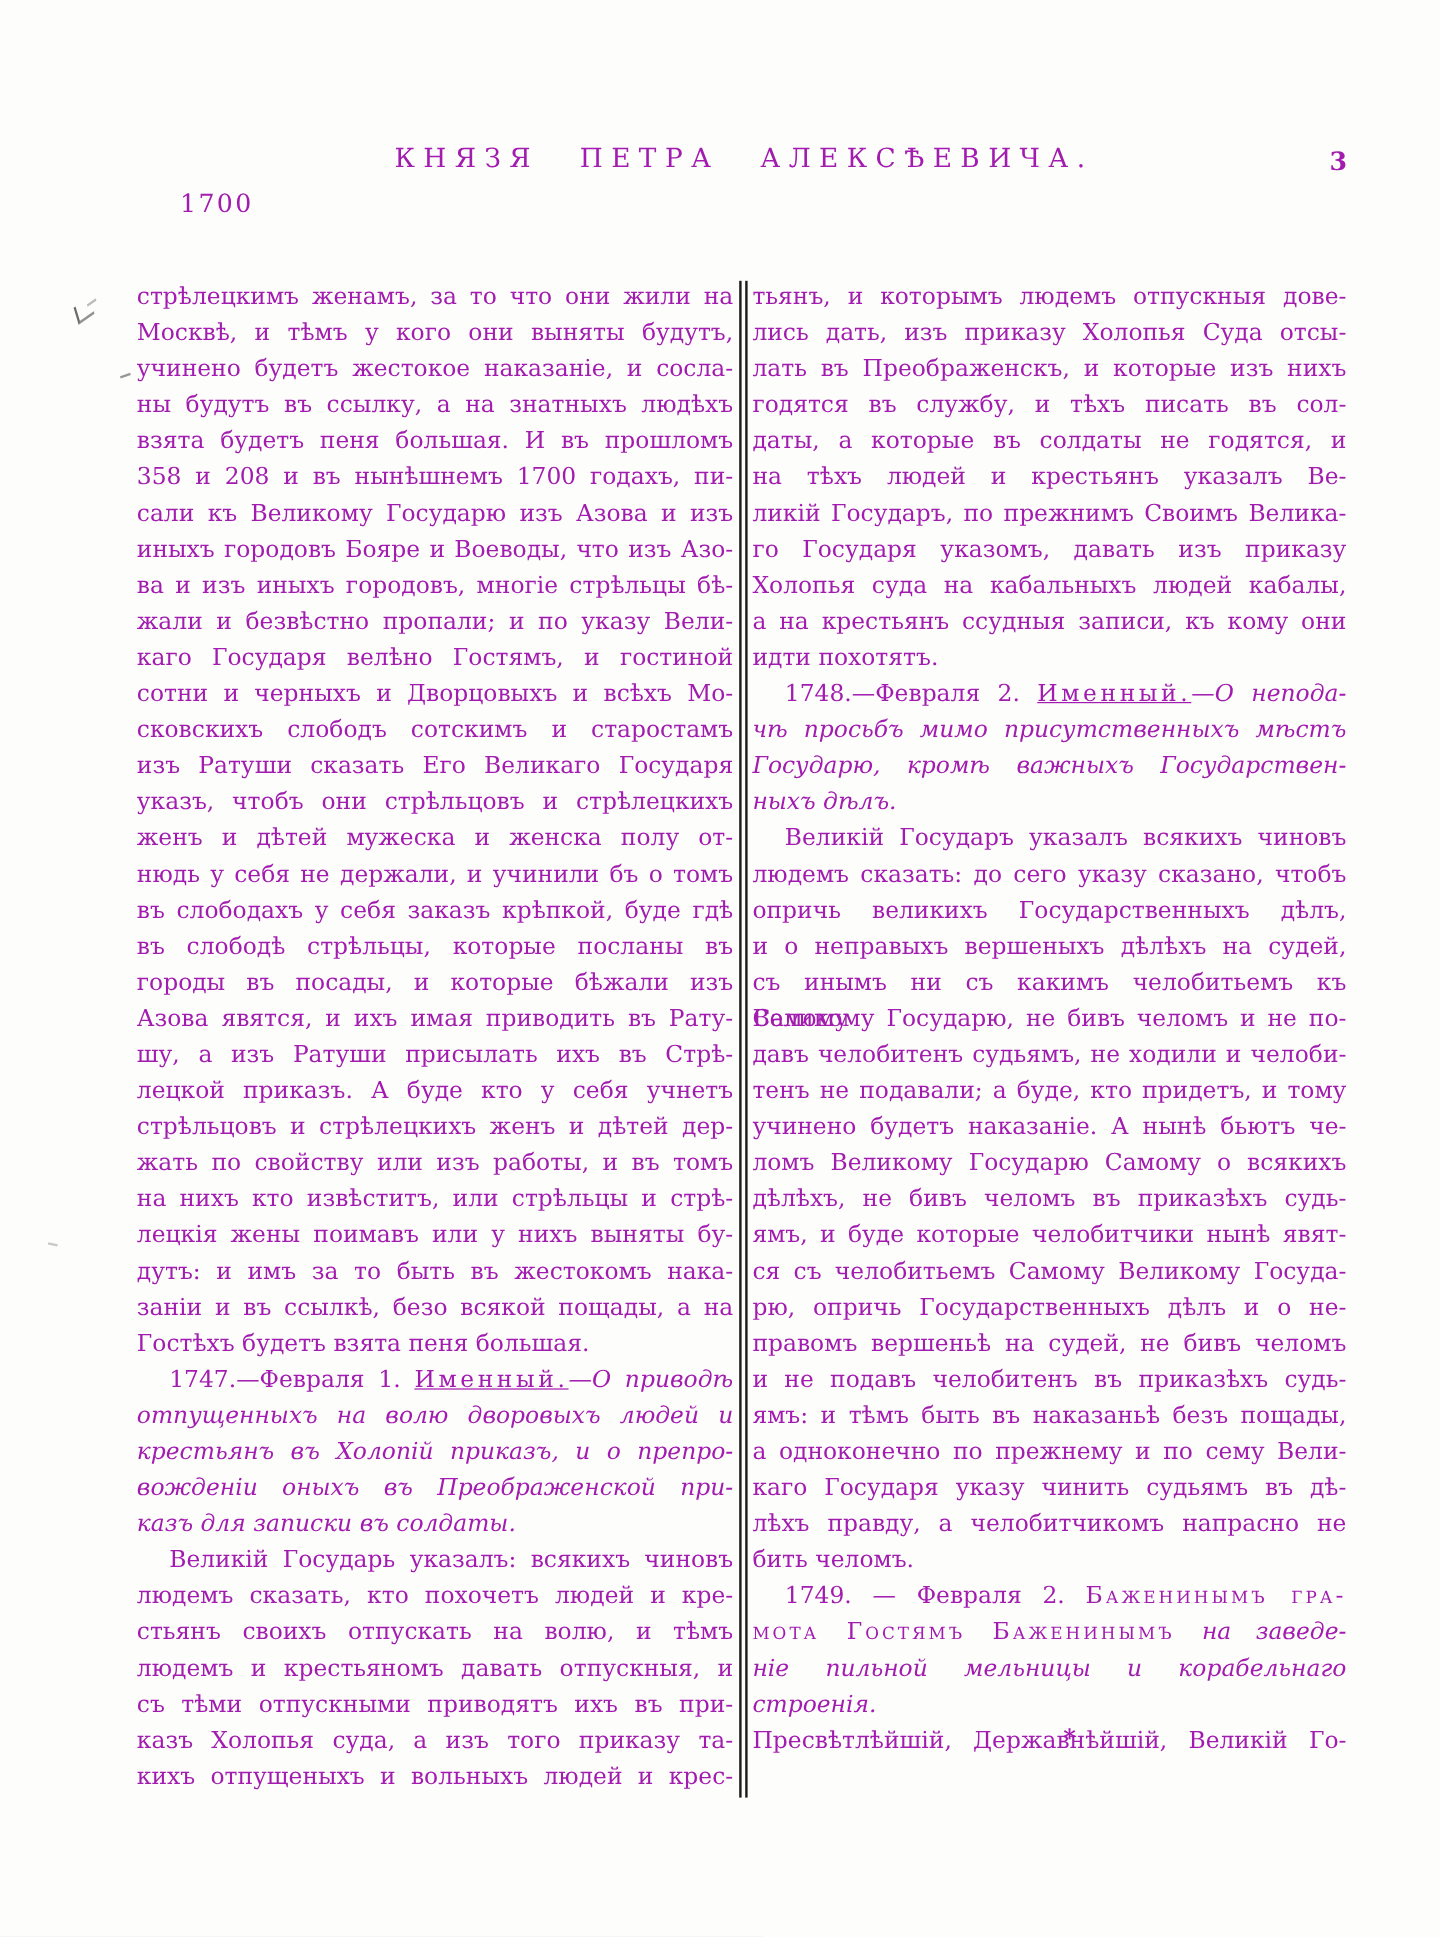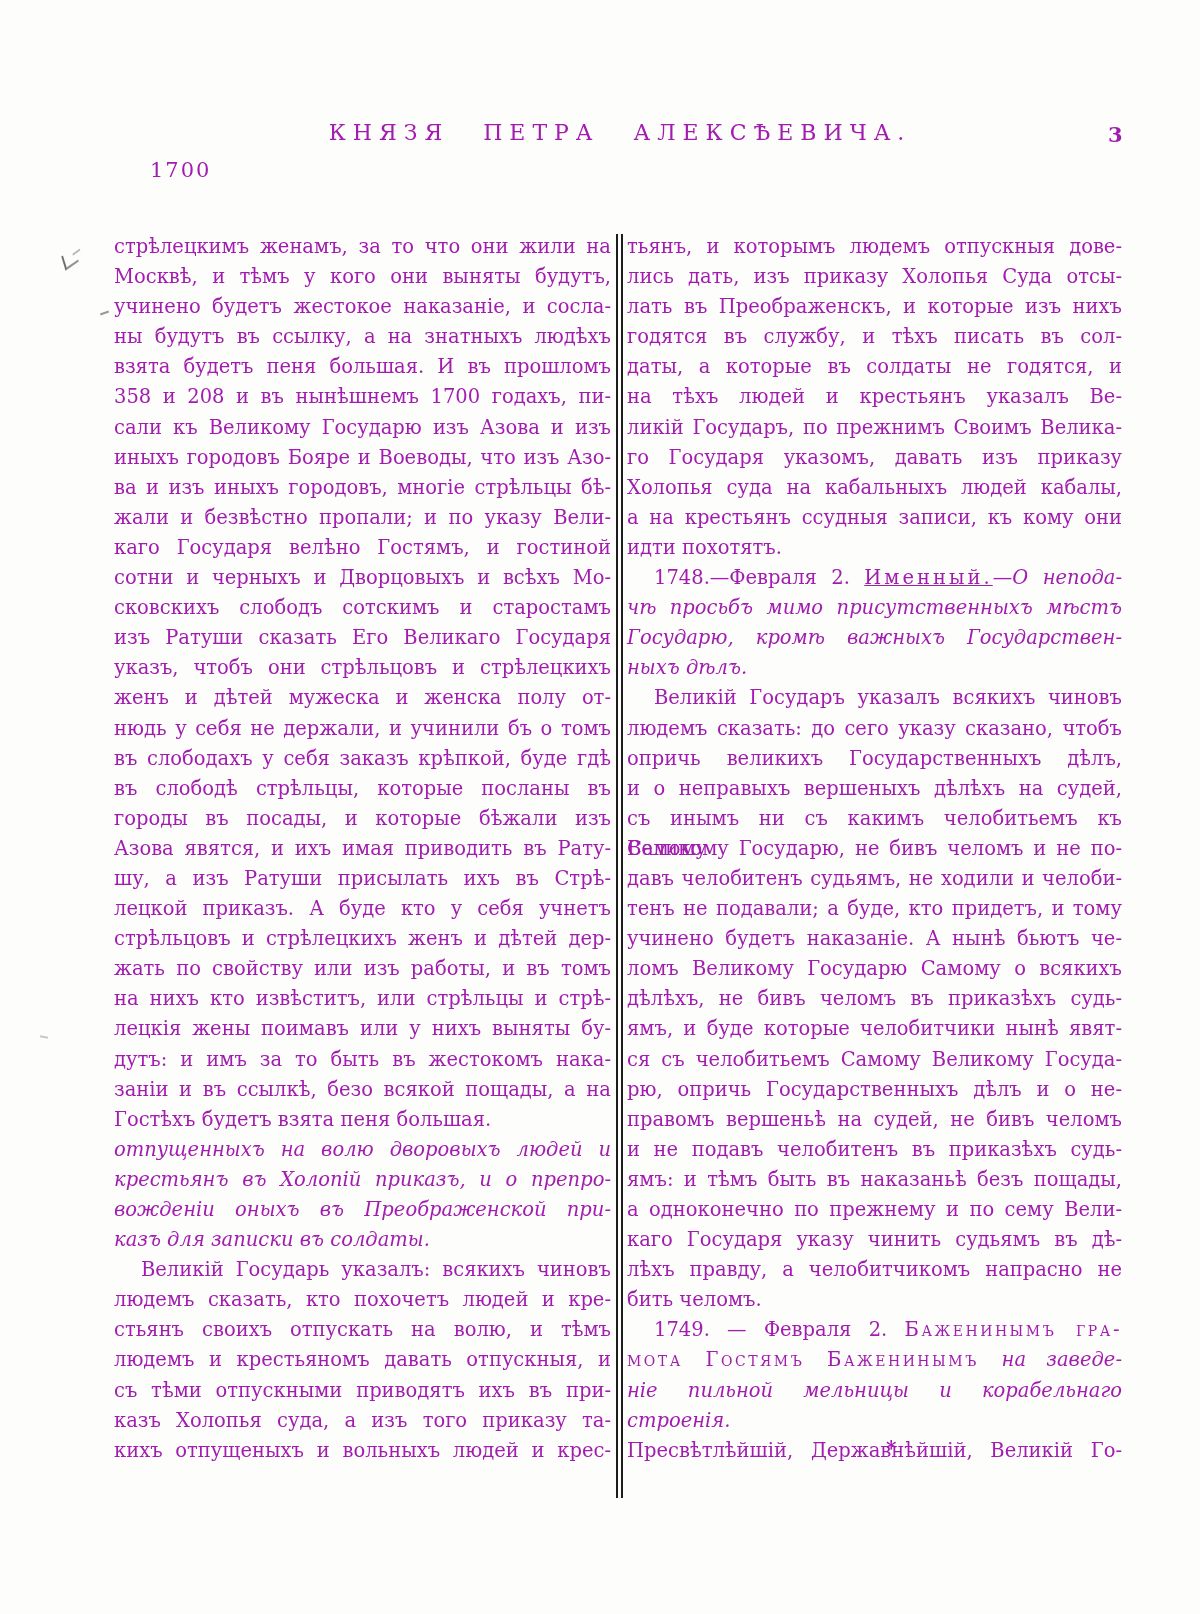--- a/index.html
+++ b/index.html
@@ -125,20 +125,21 @@
         <div class="ln"><span class="sg-n">Азова явятся, и ихъ имая приводить въ Рату-</span></div>
         <div class="ln"><span class="sg-n">шу, а изъ Ратуши присылать ихъ въ Стрѣ-</span></div>
         <div class="ln"><span class="sg-n">лецкой приказъ. А буде кто у себя учнетъ</span></div>
         <div class="ln"><span class="sg-n">стрѣльцовъ и стрѣлецкихъ женъ и дѣтей дер-</span></div>
         <div class="ln"><span class="sg-n">жать по свойству или изъ работы, и въ томъ</span></div>
         <div class="ln"><span class="sg-n">на нихъ кто извѣститъ, или стрѣльцы и стрѣ-</span></div>
         <div class="ln"><span class="sg-n">лецкія жены поимавъ или у нихъ выняты бу-</span></div>
         <div class="ln"><span class="sg-n">дутъ: и имъ за то быть въ жестокомъ нака-</span></div>
         <div class="ln"><span class="sg-n">заніи и въ ссылкѣ, безо всякой пощады, а на</span></div>
         <div class="ln end"><span class="sg-n">Гостѣхъ будетъ взята пеня большая.</span></div>
+        <div class="ln indent"><span class="sg-n">1747.—Февраля 1. </span><span class="sg-sp">Именный.</span><span class="sg-n">—</span><span class="sg-i">О приводѣ</span></div>
         <div class="ln"><span class="sg-i">отпущенныхъ на волю дворовыхъ людей и</span></div>
         <div class="ln"><span class="sg-i">крестьянъ въ Холопій приказъ, и о препро-</span></div>
         <div class="ln"><span class="sg-i">вожденіи оныхъ въ Преображенской при-</span></div>
         <div class="ln end"><span class="sg-i">казъ для записки въ солдаты.</span></div>
         <div class="ln indent"><span class="sg-n">Великій Государь указалъ: всякихъ чиновъ</span></div>
         <div class="ln"><span class="sg-n">людемъ сказать, кто похочетъ людей и кре-</span></div>
         <div class="ln"><span class="sg-n">стьянъ своихъ отпускать на волю, и тѣмъ</span></div>
         <div class="ln"><span class="sg-n">людемъ и крестьяномъ давать отпускныя, и</span></div>
         <div class="ln"><span class="sg-n">съ тѣми отпускными приводятъ ихъ въ при-</span></div>
         <div class="ln"><span class="sg-n">казъ Холопья суда, а изъ того приказу та-</span></div>

